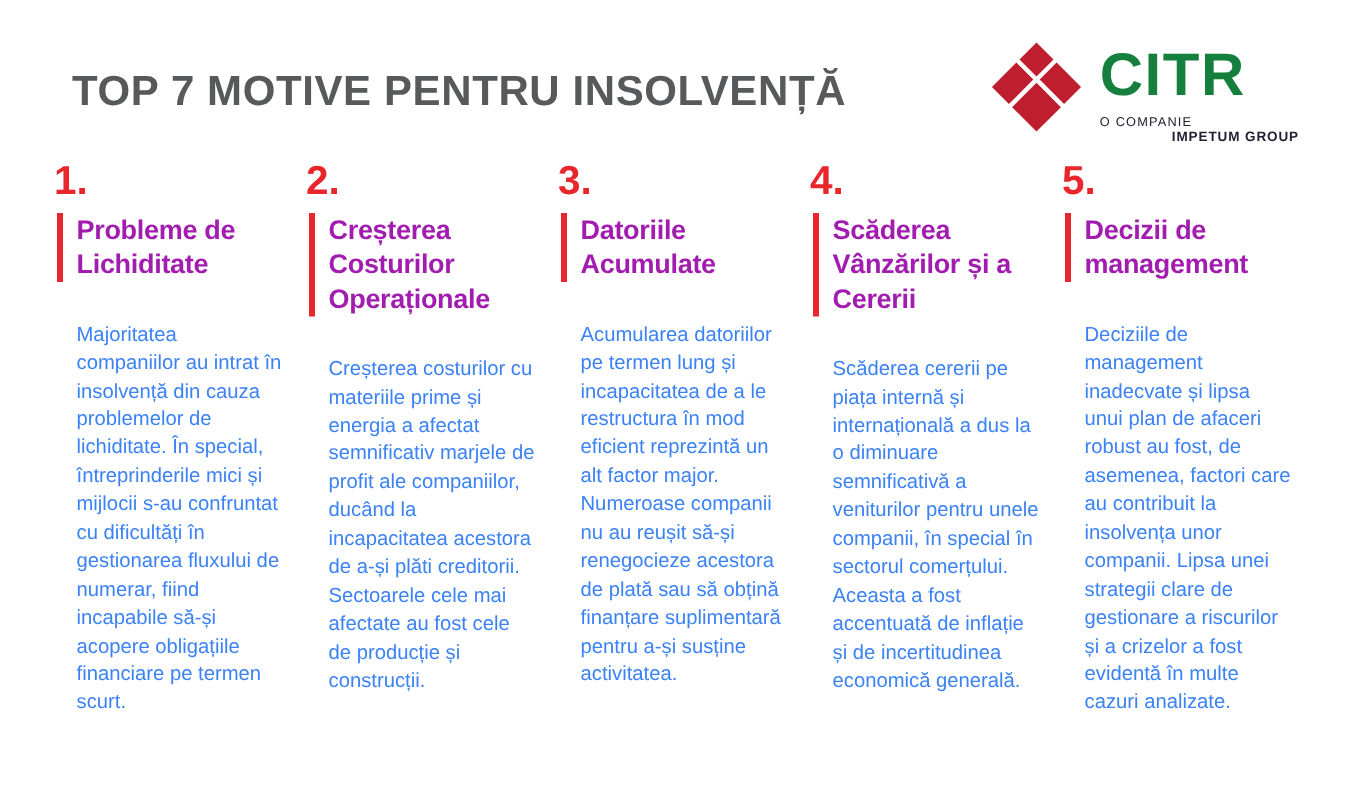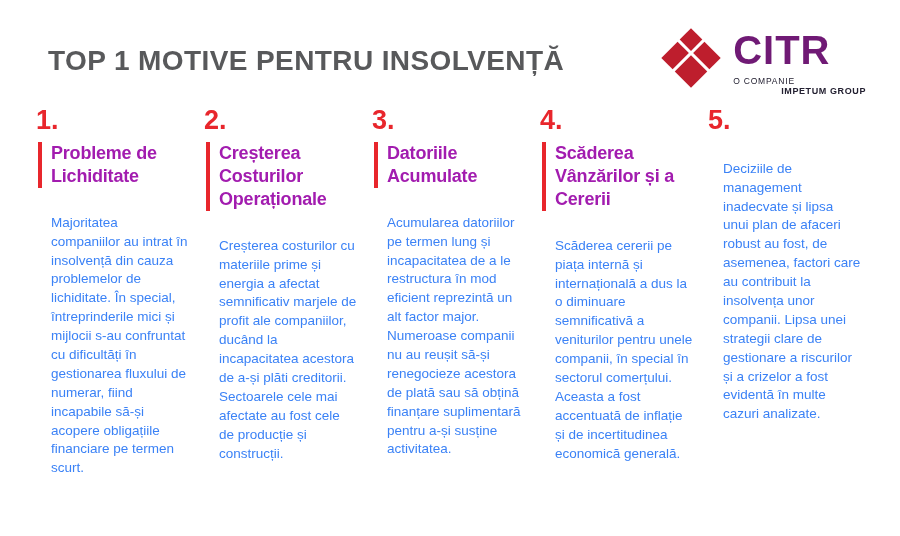--- a/index.html
+++ b/index.html
@@ -43,21 +43,21 @@
     height: 42px;
     transform: rotate(45deg);
     display: grid;
     grid-template-columns: 16px 23px;
     grid-template-rows: 16px 23px;
     gap: 3px;
   }
   .logo-diamond span { background: #be1e2d; display: block; }
   .logo-text-block { padding-top: 4px; }
   .logo-name {
-    color: #701a75;
+    color: #15803d;
     font-size: 40px;
     font-weight: bold;
     line-height: 1;
     letter-spacing: 1px;
   }
   .logo-tagline1 {
     margin-top: 6px;
     color: #232031;
     font-size: 8.5px;
     letter-spacing: 0.8px;
@@ -100,21 +100,21 @@
     font-size: 13.5px;
     line-height: 1.4;
   }
 </style>
 </head>
 <body>
 
 <div class="page">
 
   <div class="header-title">
-    <div>TOP 1 MOTIVE PENTRU INSOLVENȚĂ</div>
+    <div>TOP 7 MOTIVE PENTRU INSOLVENȚĂ</div>
   </div>
 
   <div class="logo">
     <div class="logo-diamond-wrap">
       <div class="logo-diamond">
         <span></span>
           <span></span>
           <span></span>
           <span></span>
       </div>
@@ -147,18 +147,19 @@
     </div>
 
     <div class="col">
       <div class="col-number">4.</div>
       <h3 class="col-title">Scăderea Vânzărilor și a Cererii</h3>
       <div class="col-body">Scăderea cererii pe piața internă și internațională a dus la o diminuare semnificativă a veniturilor pentru unele companii, în special în sectorul comerțului. Aceasta a fost accentuată de inflație și de incertitudinea economică generală.</div>
     </div>
 
     <div class="col">
       <div class="col-number">5.</div>
+      <h3 class="col-title">Decizii de management</h3>
       <div class="col-body">Deciziile de management inadecvate și lipsa unui plan de afaceri robust au fost, de asemenea, factori care au contribuit la insolvența unor companii. Lipsa unei strategii clare de gestionare a riscurilor și a crizelor a fost evidentă în multe cazuri analizate.</div>
     </div>
 
   </div>
 
 </div>
 
 </body></html>

